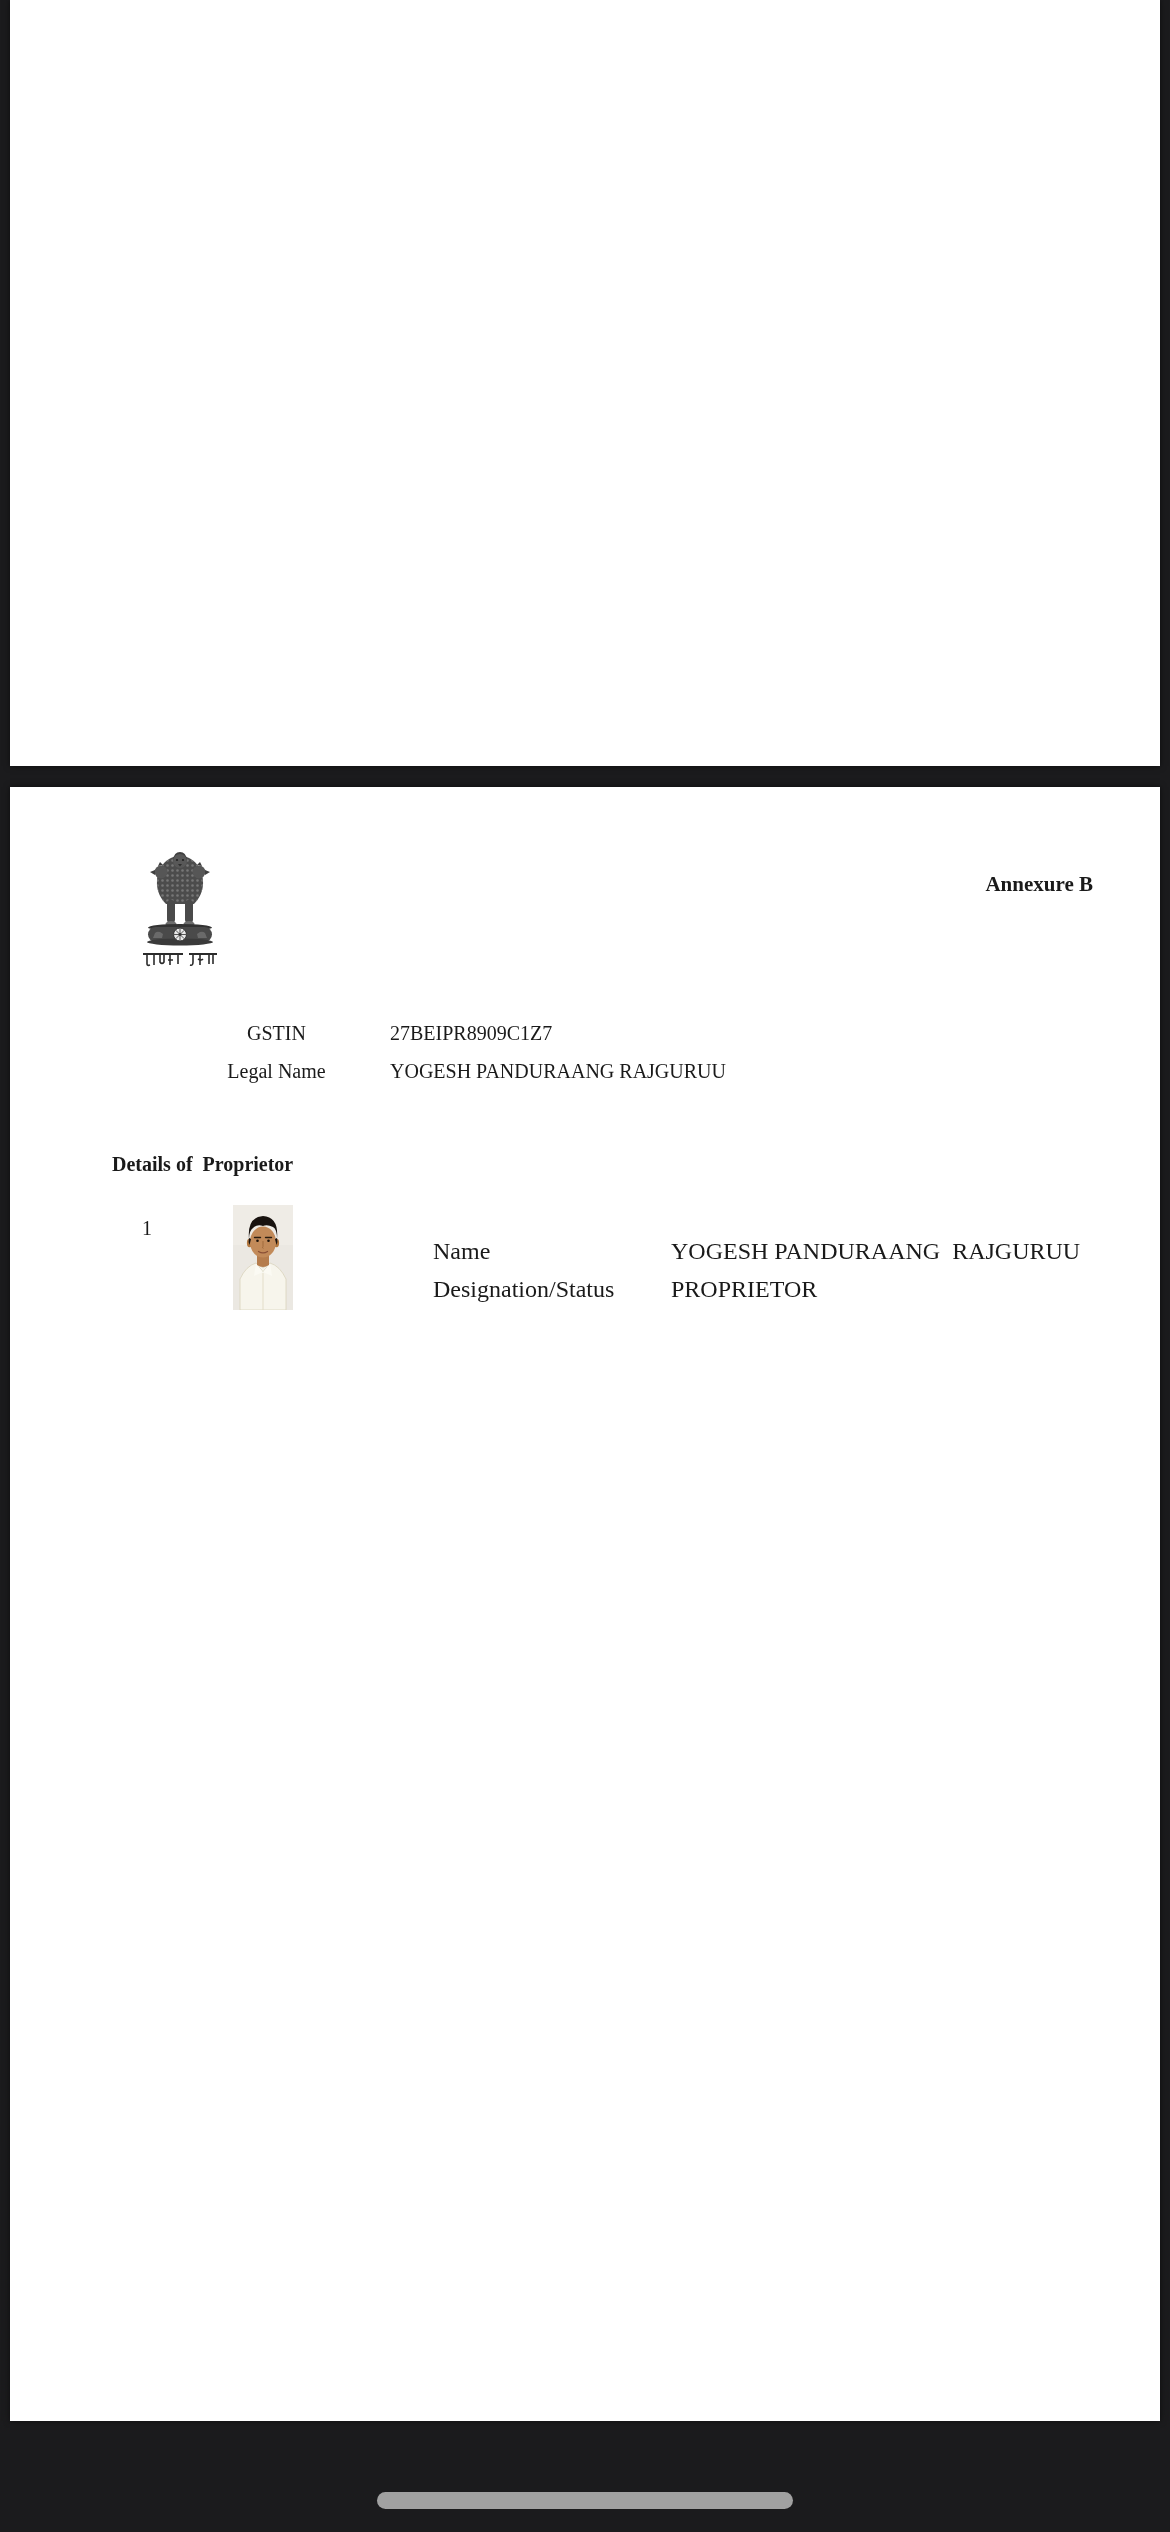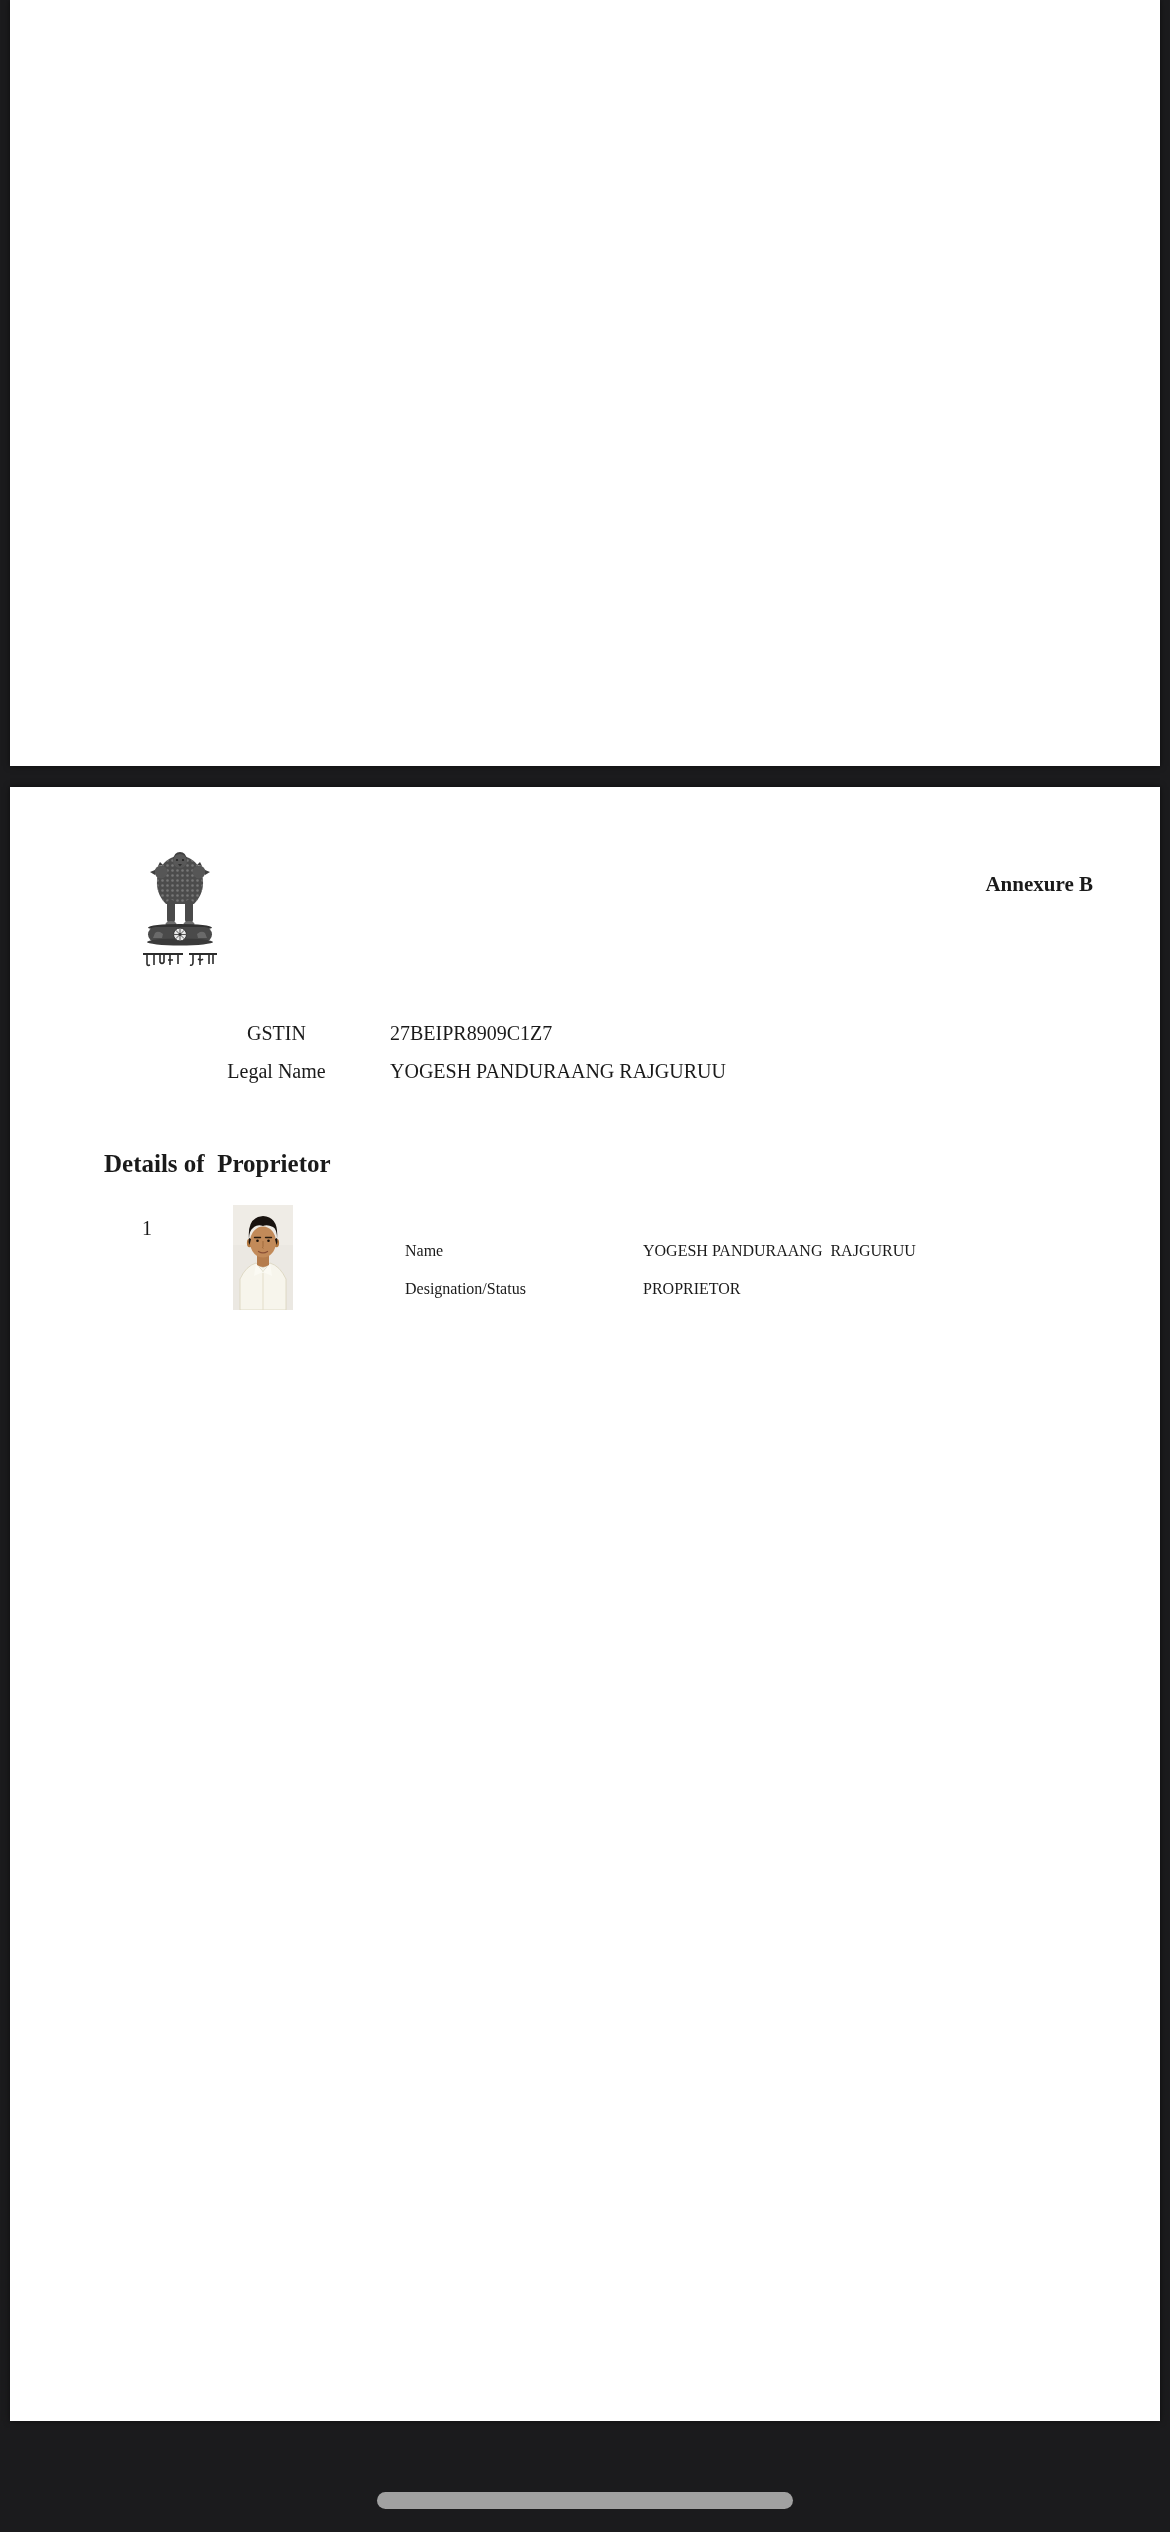--- a/index.html
+++ b/index.html
@@ -44,23 +44,23 @@
     text-align: center;
   }
   .field-row .flabel { display: inline-block; width: 227px; vertical-align: top; }
   .field-row .fvalue { display: inline-block; vertical-align: top; white-space: pre-wrap; }
   .row-0 { top: 207px; }
   .row-1 { top: 245px; }
   .row-2 { top: 283px; }
 
   .details-heading {
     position: absolute;
-    left: 94px;
+    left: 102px;
     top: 364px;
-    font-size: 25px;
+    font-size: 20px;
     font-weight: bold;
     line-height: 26px;
     white-space: pre-wrap;
   }
 
   .serial-no {
     position: absolute;
     left: 132px;
     top: 428px;
     font-size: 20px;
@@ -70,22 +70,22 @@
   .prop-photo {
     position: absolute;
     left: 223px;
     top: 418px;
     width: 60px;
     height: 105px;
   }
 
   .prop-row {
     position: absolute;
-    left: 371px;
-    font-size: 16px;
+    left: 387px;
+    font-size: 24px;
     line-height: 26px;
     white-space: pre-wrap;
   }
   .prop-row .flabel { display: inline-block; width: 238px; vertical-align: top; }
   .prop-row .fvalue { display: inline-block; vertical-align: top; white-space: pre-wrap; }
   .prow-0 { top: 425px; }
   .prow-1 { top: 463px; }
   .prow-2 { top: 501px; }
 
   .home-indicator {

